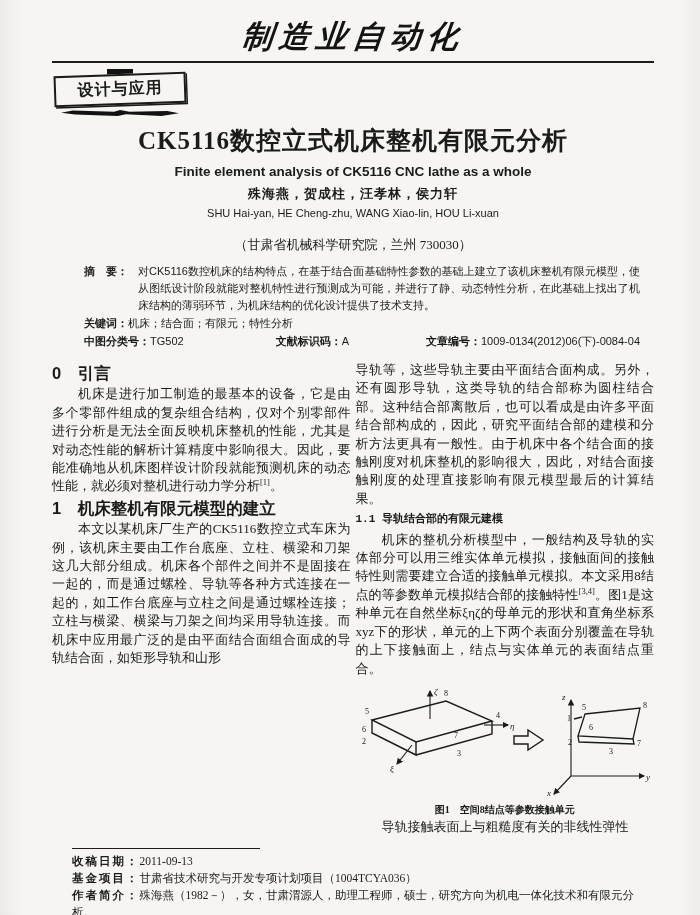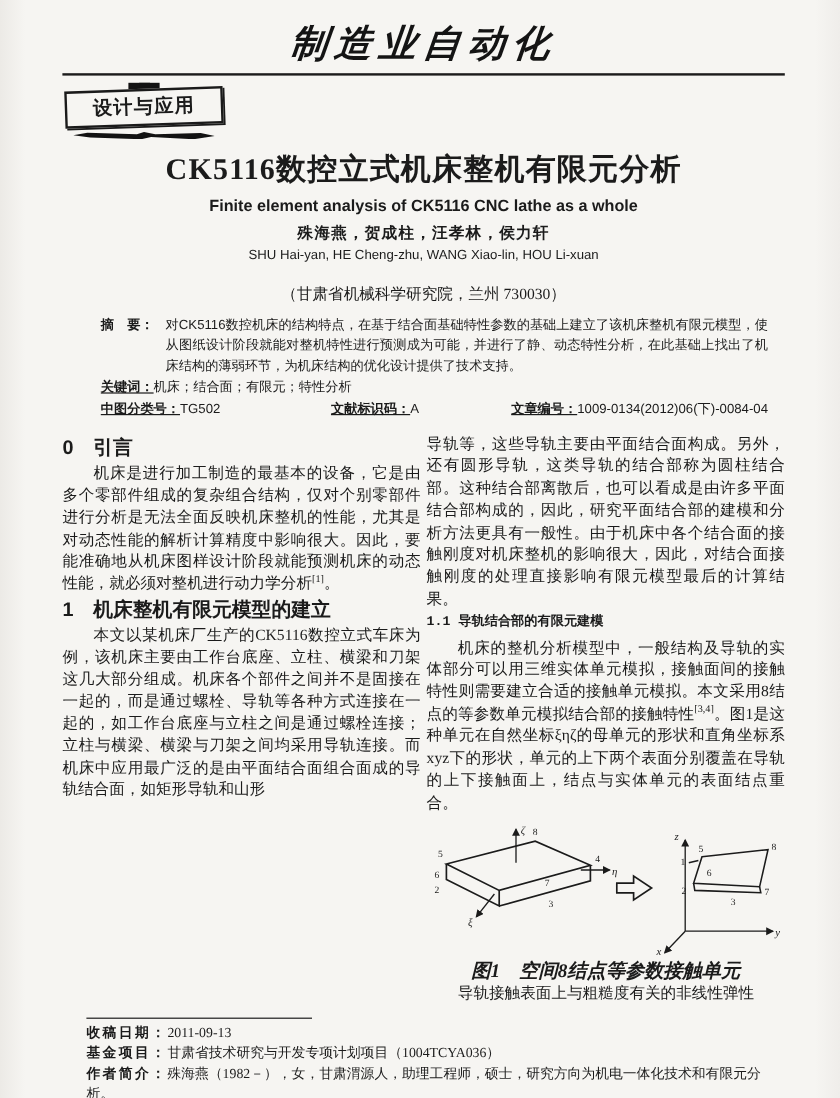--- a/index.html
+++ b/index.html
@@ -33,38 +33,38 @@
   .title-en{font-family:"Liberation Sans",sans-serif;font-weight:bold;font-size:13.5px;margin-top:7px;}
   .authors-zh{font-size:13px;font-weight:bold;margin-top:6px;letter-spacing:1px;}
   .authors-en{font-family:"Liberation Sans",sans-serif;font-size:11px;margin-top:4px;}
   .affiliation{font-size:13px;font-weight:normal;margin-top:17px;}
   
   .meta-block{margin:9px 14px 0 32px;font-family:"Liberation Sans",sans-serif;font-size:11px;line-height:17px;}
   .abstract-row{display:flex;}
   .abstract-label{font-weight:bold;white-space:pre;width:54px;flex:none;}
   .abstract-text{flex:1;text-align:justify;}
   .kw-row{margin-top:1px;}
-  .meta-label{font-weight:bold;text-decoration:underline;}
+  .meta-label{font-weight:bold;}
   .clc-row{display:flex;margin-top:1px;}
   .clc-item{white-space:nowrap;}
   .clc-item.c1{width:212px;}
   .clc-item.c2{width:166px;}
   .doi-row{margin-top:1px;}
   
   .columns{display:flex;gap:5px;margin-top:11px;}
   .col{flex:1;min-width:0;font-size:13px;line-height:18.4px;text-align:justify;}
   .col p{margin:0;text-indent:2em;}
   .sec-h2{font-family:"Liberation Sans",sans-serif;font-weight:bold;font-size:16.5px;margin:3px 0 3px;white-space:pre-wrap;text-indent:0;}
   .sec-h3{font-family:Liberation Mono, monospace;font-weight:bold;font-size:11px;margin:2px 0;white-space:pre-wrap;text-indent:0;}
   sup.ref{font-size:8.5px;line-height:0;}
   
   .figure-block{margin-top:6px;}
   .figure-svg{display:block;margin:0 auto;}
-  .figure-caption{text-align:center;font-weight:bold;font-size:16px;margin-top:3px;white-space:pre-wrap;font-style:italic;}
-  .after-fig{margin-top:8px;}
+  .figure-caption{text-align:center;font-weight:bold;font-size:10px;margin-top:3px;white-space:pre-wrap;}
+  .after-fig{margin-top:8px;font-family:Liberation Mono, monospace;}
   
   .footnote{margin-top:10px;font-size:11.5px;line-height:17px;}
   .fn-rule{width:188px;border-top:1.5px solid #1c1c1c;margin:0 0 4px 20px;}
   .fn-row{padding-left:20px;}
   .fn-label{font-weight:bold;letter-spacing:2px;}
   svg text{font-family:"Liberation Serif",serif;}
 </style>
 </head>
 <body>
 

